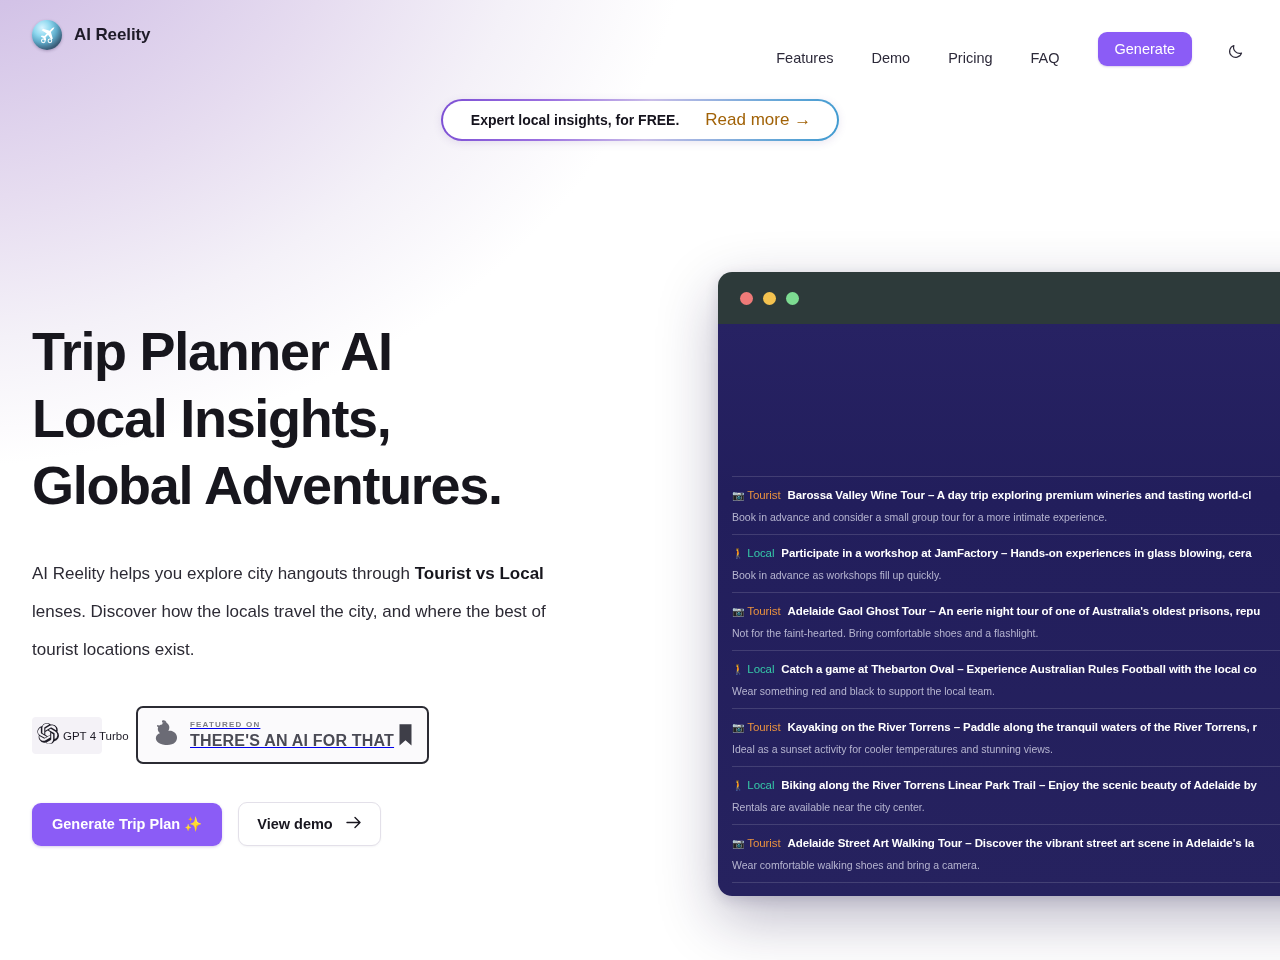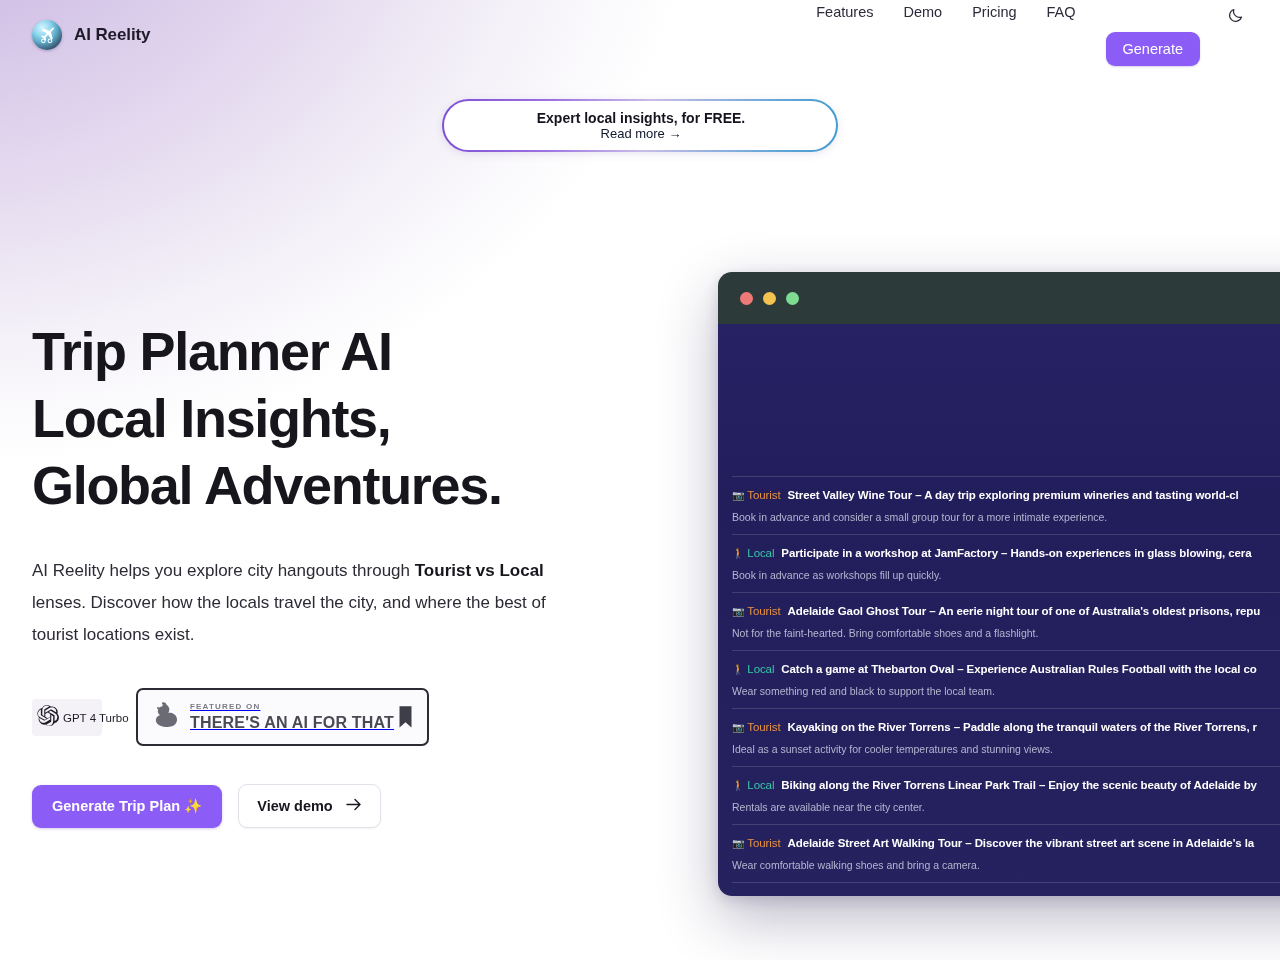--- a/index.html
+++ b/index.html
@@ -64,22 +64,22 @@
   .brand-logo svg { display: block; }
   .brand-name {
     font-size: 17px;
     font-weight: bold;
     color: #1e1b28;
     letter-spacing: -0.1px;
   }
   .nav {
     margin-left: auto;
     display: flex;
-    align-items: flex-start;
-    gap: 30px;
+    align-items: flex-end;
+    gap: 38px;
   }
   .nav-link {
     font-size: 14.5px;
     color: #2d2a3a;
     text-decoration: none;
     white-space: nowrap;
   }
   .btn-generate-nav {
     background: #8b5cf6;
     color: #ffffff;
@@ -116,36 +116,36 @@
     align-items: center;
     gap: 18px;
     padding: 2px;
     border-radius: 999px;
     background: linear-gradient(100deg, #7c4fd4 0%, #9b6fe0 26%, #c9bde8 52%, #6aa8d8 82%, #3f9ad0 100%);
     box-shadow: 0 2px 8px rgba(90,60,150,0.13);
   }
   .announce-inner {
     display: flex;
     align-items: center;
+    gap: 26px;
     background: #ffffff;
     border-radius: 999px;
     padding: 9px 26px 9px 28px;
     min-width: 392px;
     justify-content: center;
-    flex-direction: column;
   }
   .announce-text {
     font-size: 14px;
     font-weight: bold;
     color: #15131d;
     white-space: nowrap;
   }
   .announce-link {
-    font-size: 13px;
-    color: #0f172a;
+    font-size: 17px;
+    color: #a16207;
     text-decoration: none;
     white-space: nowrap;
   }
 
   
   .hero {
     position: absolute;
     left: 32px;
     top: 318px;
     width: 630px;
@@ -156,21 +156,21 @@
     line-height: 67px;
     font-weight: bold;
     letter-spacing: -1.3px;
     color: #17161d;
   }
   .hero-title .line { display: block; white-space: nowrap; }
 
   .hero-sub {
     margin-top: 36px;
     font-size: 17px;
-    line-height: 32px;
+    line-height: 38px;
     color: #2c2a34;
     width: 560px;
   }
   .hero-sub .strong { font-weight: bold; color: #17161d; }
 
   
   .badges {
     margin-top: 37px;
     display: flex;
     align-items: center;
@@ -430,21 +430,21 @@
       <span class="dot amber"></span>
       <span class="dot green"></span>
     </div>
 
     <div class="win-body">
 
       <div class="demo-list">
 
         <div class="demo-item">
           <div class="demo-line1">
-            <span class="demo-tag-icon">📷</span><span class="demo-tag tourist">Tourist</span><span class="demo-title">Street Valley Wine Tour – A day trip exploring premium wineries and tasting world-cl</span>
+            <span class="demo-tag-icon">📷</span><span class="demo-tag tourist">Tourist</span><span class="demo-title">Barossa Valley Wine Tour – A day trip exploring premium wineries and tasting world-cl</span>
           </div>
           <div class="demo-line2">Book in advance and consider a small group tour for a more intimate experience.</div>
         </div>
 
         <div class="demo-item">
           <div class="demo-line1">
             <span class="demo-tag-icon">🚶</span><span class="demo-tag local">Local</span><span class="demo-title">Participate in a workshop at JamFactory – Hands-on experiences in glass blowing, cera</span>
           </div>
           <div class="demo-line2">Book in advance as workshops fill up quickly.</div>
         </div>

